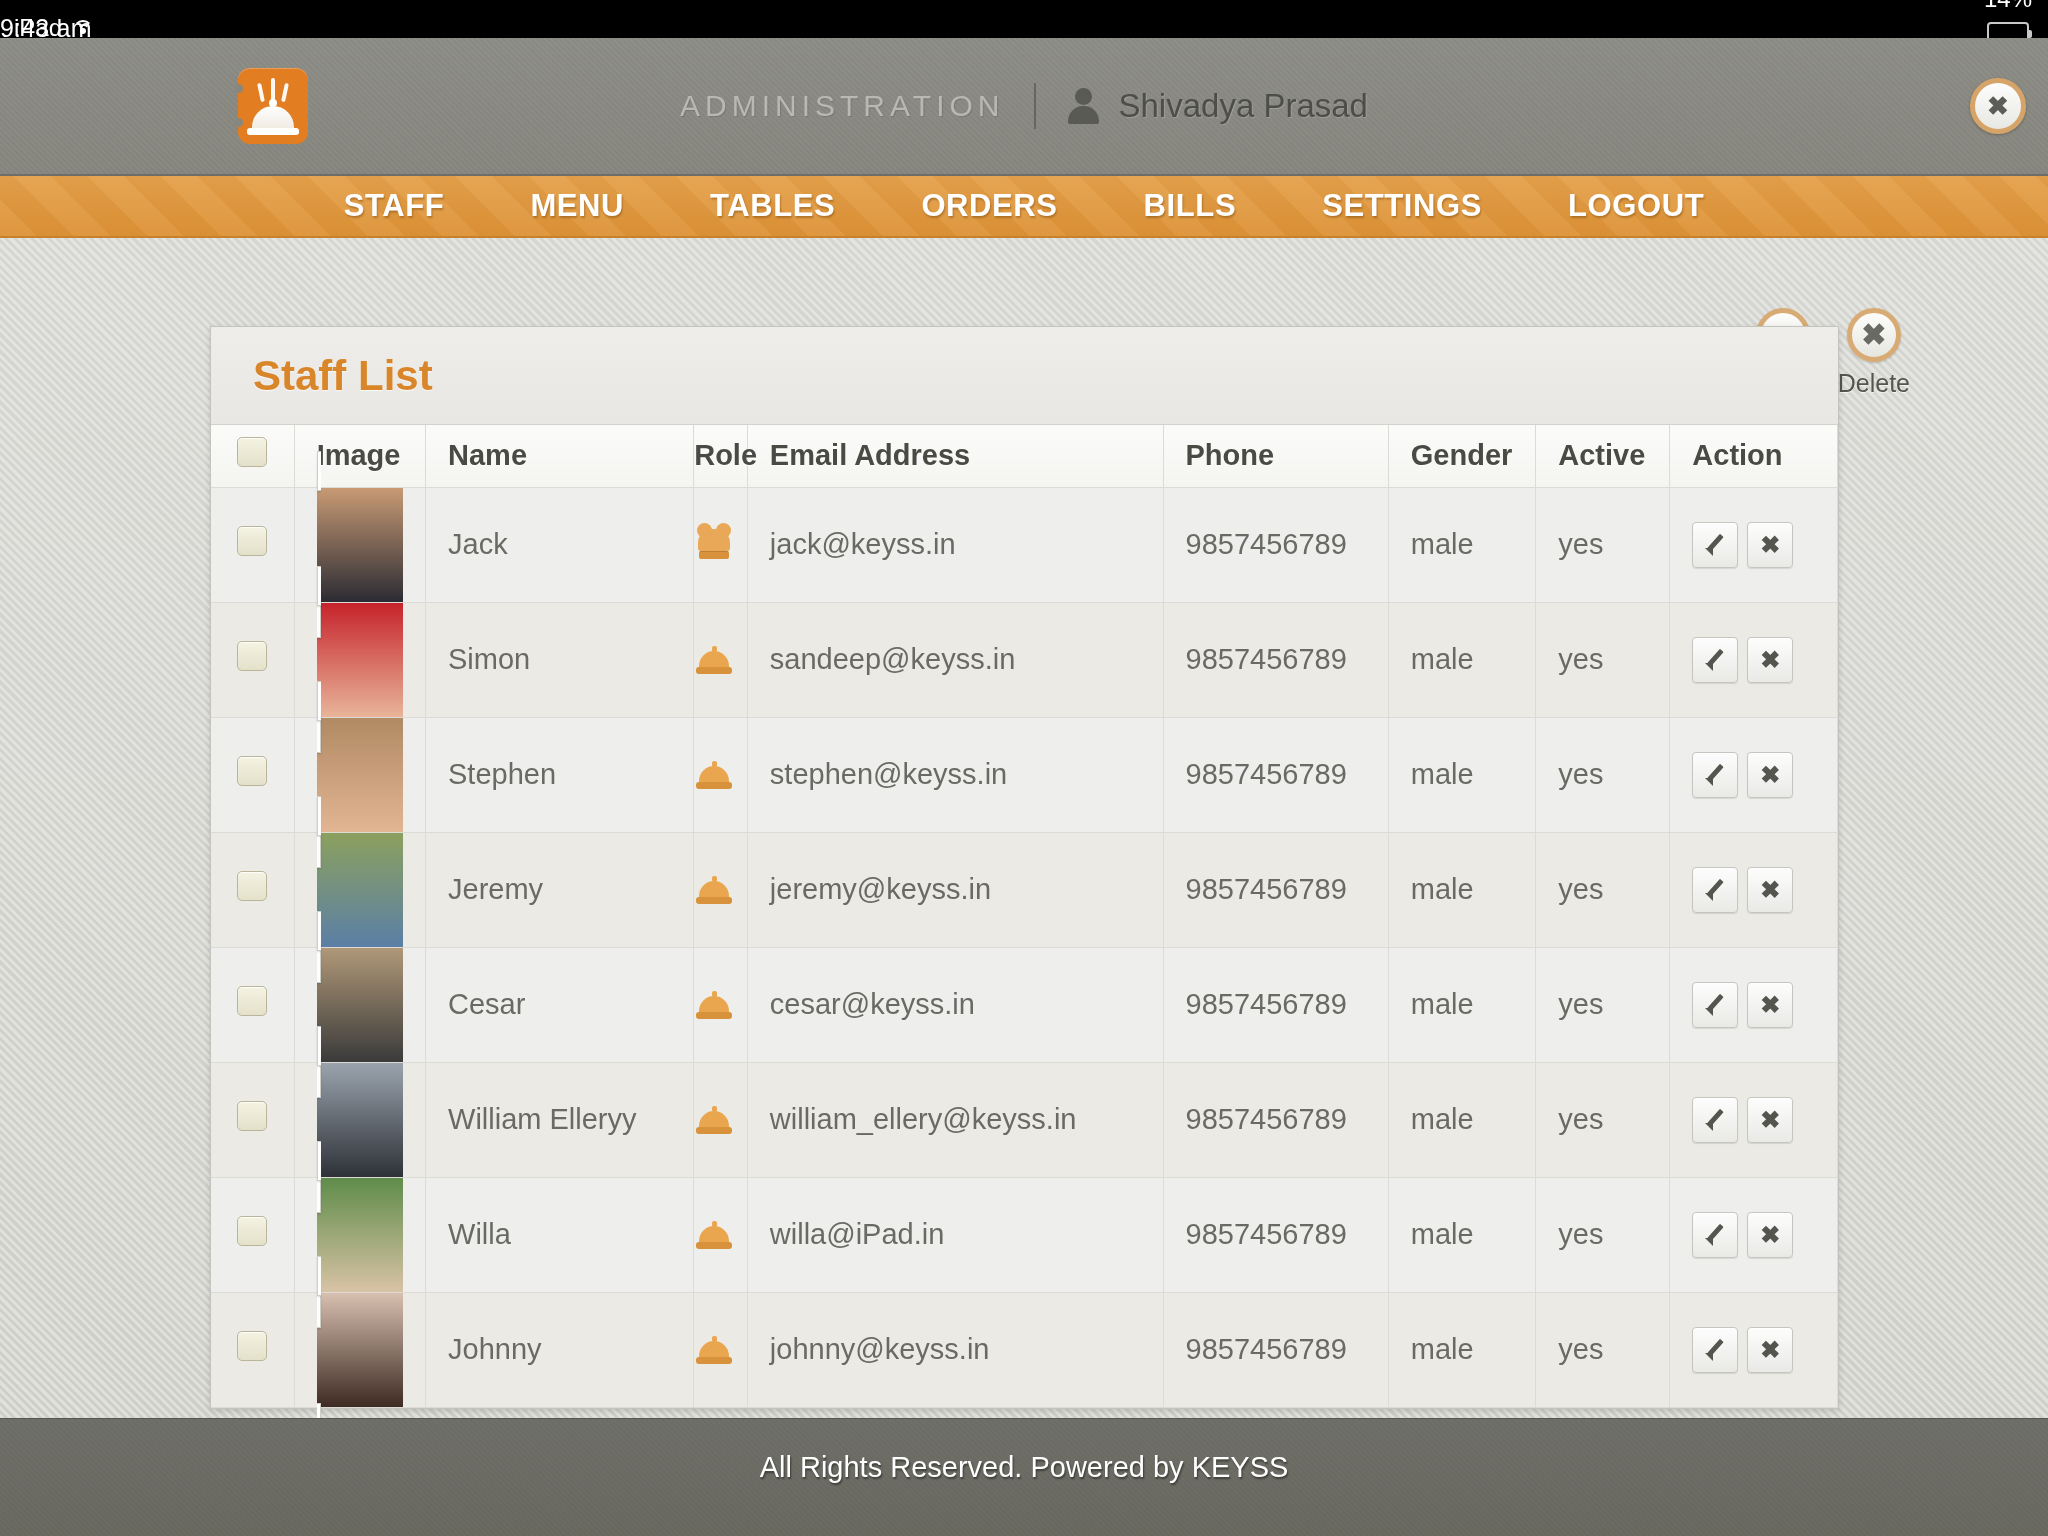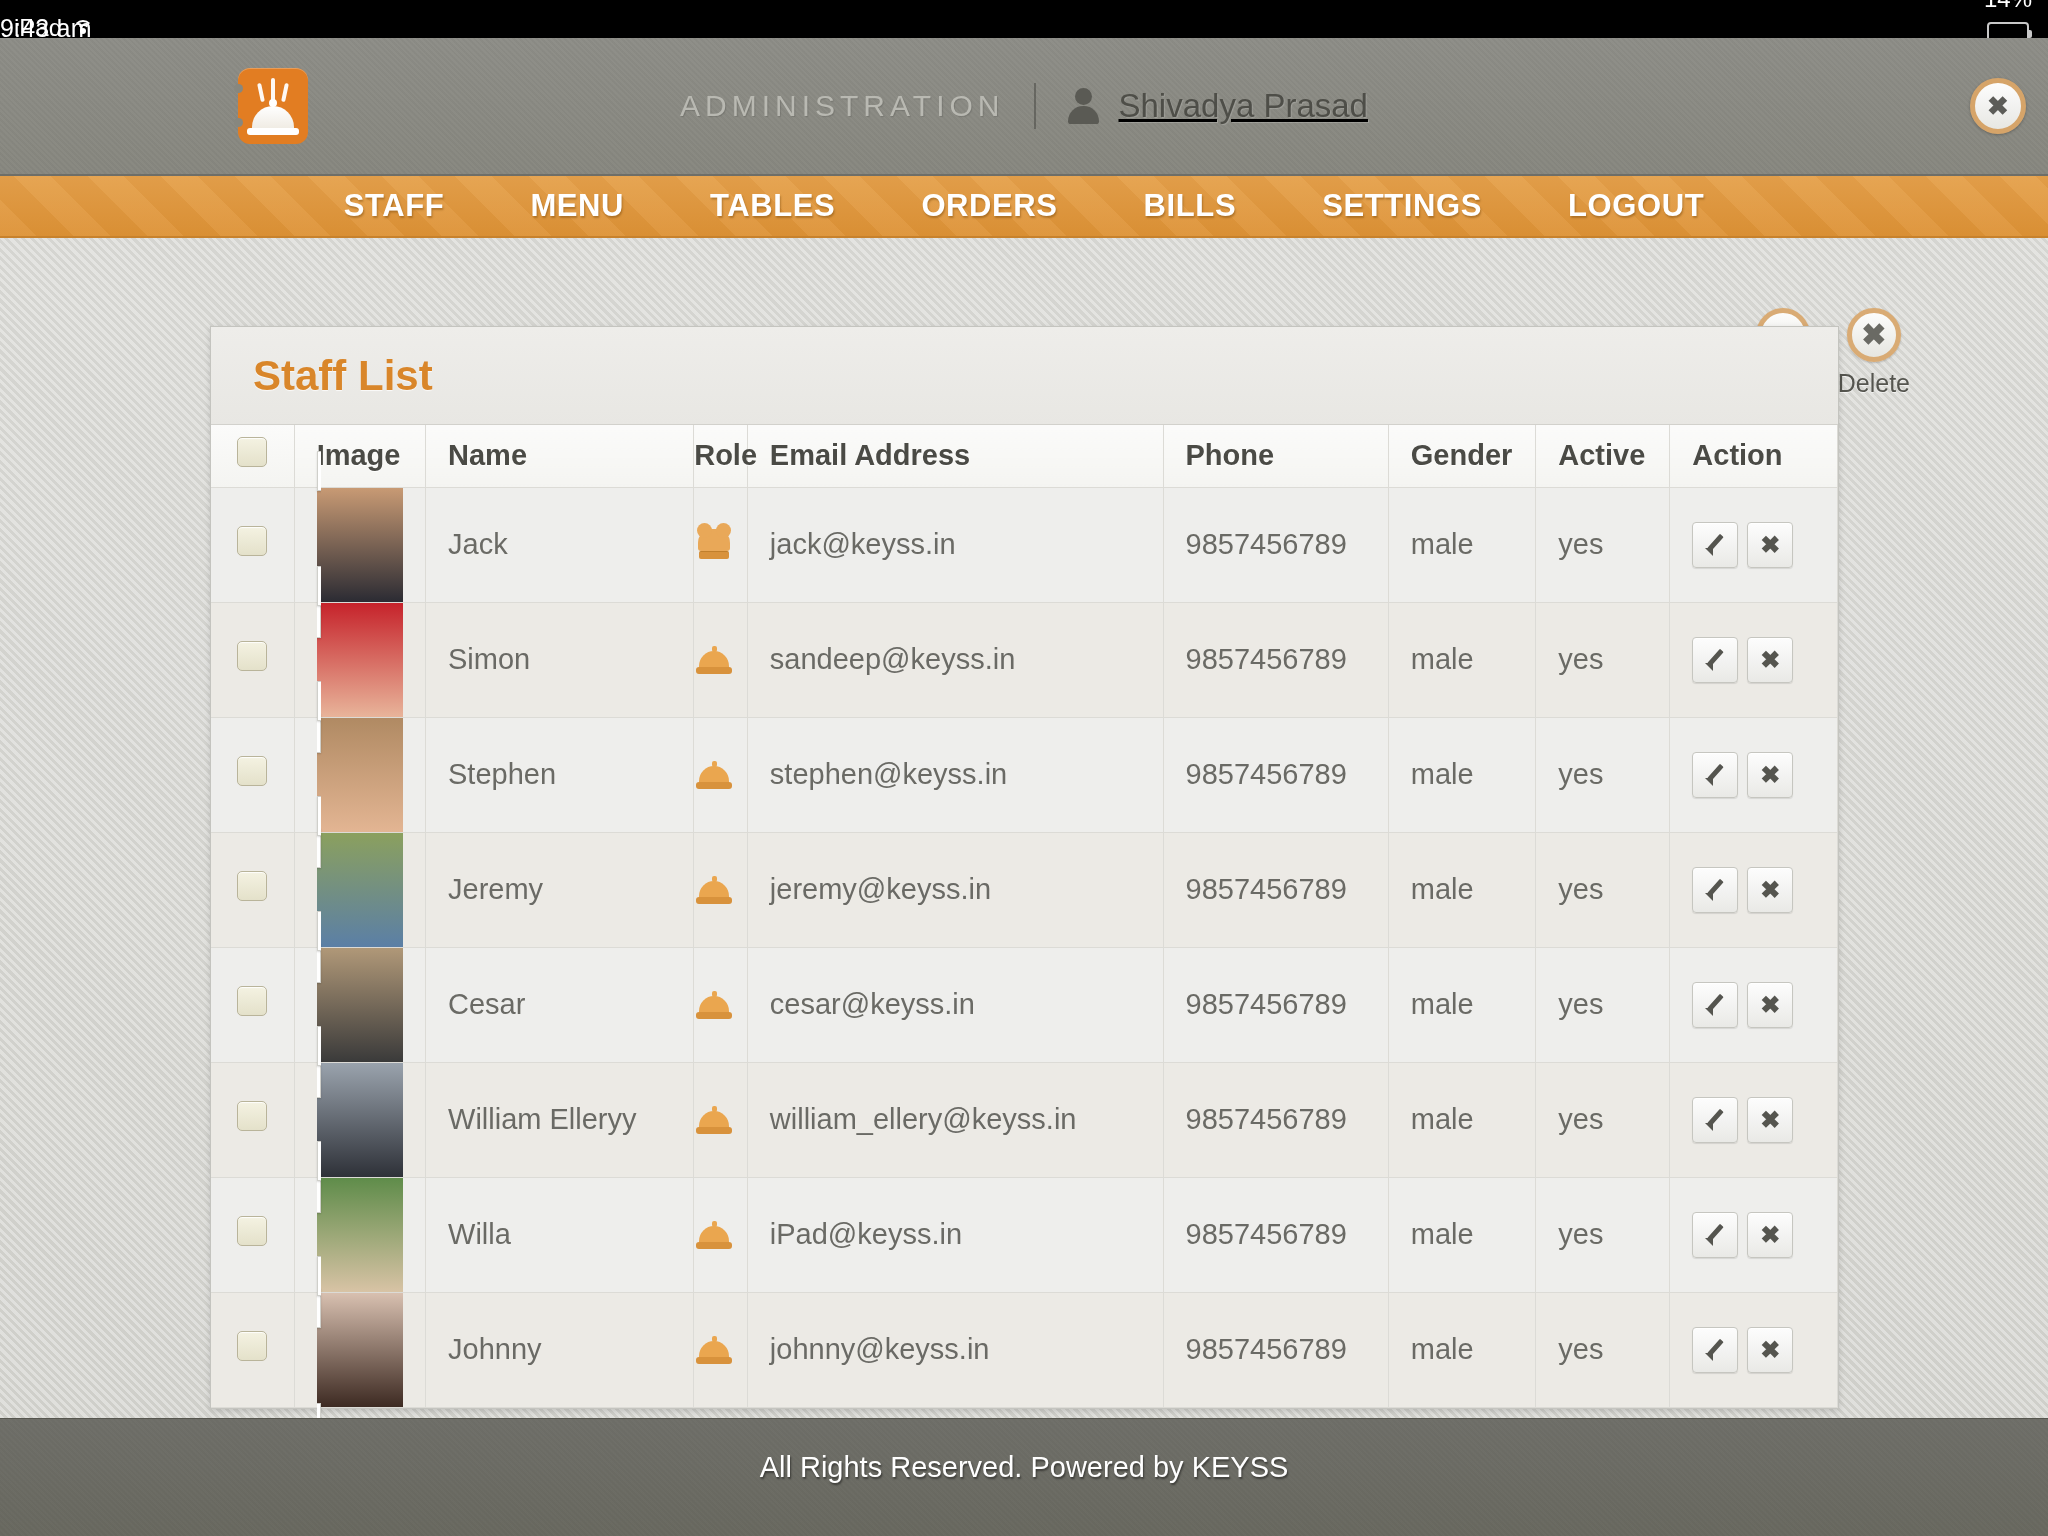--- a/index.html
+++ b/index.html
@@ -110,21 +110,21 @@
   }
   .header-right {
     position: absolute; right: 0; left: 0;
     display: flex; align-items: center; justify-content: center; gap: 30px;
   }
   .admin-label {
     font-size: 30px; letter-spacing: 5px; color: #b9b9b2;
     text-shadow: 1px 1px 1px rgba(0,0,0,.12);
   }
   .hdr-div { width: 2px; height: 46px; background: rgba(60,60,55,.45); }
-  .user-chip { display: flex; align-items: center; gap: 18px; text-decoration: underline; }
+  .user-chip { display: flex; align-items: center; gap: 18px; }
   .person-icon { width: 34px; height: 40px; position: relative; }
   .person-icon .head {
     position: absolute; top: 2px; left: 9px; width: 17px; height: 17px;
     background: #5a5a54; border-radius: 50%;
   }
   .person-icon .body {
     position: absolute; bottom: 2px; left: 2px; width: 31px; height: 18px;
     background: #5a5a54; border-radius: 16px 16px 3px 3px;
   }
   .user-name { font-size: 33px; color: #4e4e48; text-shadow: 1px 1px 1px rgba(255,255,255,.18); }
@@ -537,21 +537,21 @@
                   <span>✖</span>
                 </span>
               </span>
             </td>
           </tr>
           <tr>
             <td class="col-chk"><span class="chk"></span></td>
             <td class="col-img"><span class="avatar"><span class="ph" style="display:block;background:linear-gradient(#5f8c4a,#d8c3a5);"></span></span></td>
             <td class="col-name">Willa</td>
             <td class="col-role"><span class="role-icon role-waiter"><span class="knob"></span><span class="dome"></span><span class="tray"></span></span></td>
-            <td class="col-email">iPad@keyss.in</td>
+            <td class="col-email">willa@iPad.in</td>
             <td class="col-phone">9857456789</td>
             <td class="col-gender">male</td>
             <td class="col-active">yes</td>
             <td class="col-action">
               <span class="act-btns">
                 <span class="act-btn">
                   <span class="pencil"></span>
                 </span>
                 <span class="act-btn">
                   <span>✖</span>

